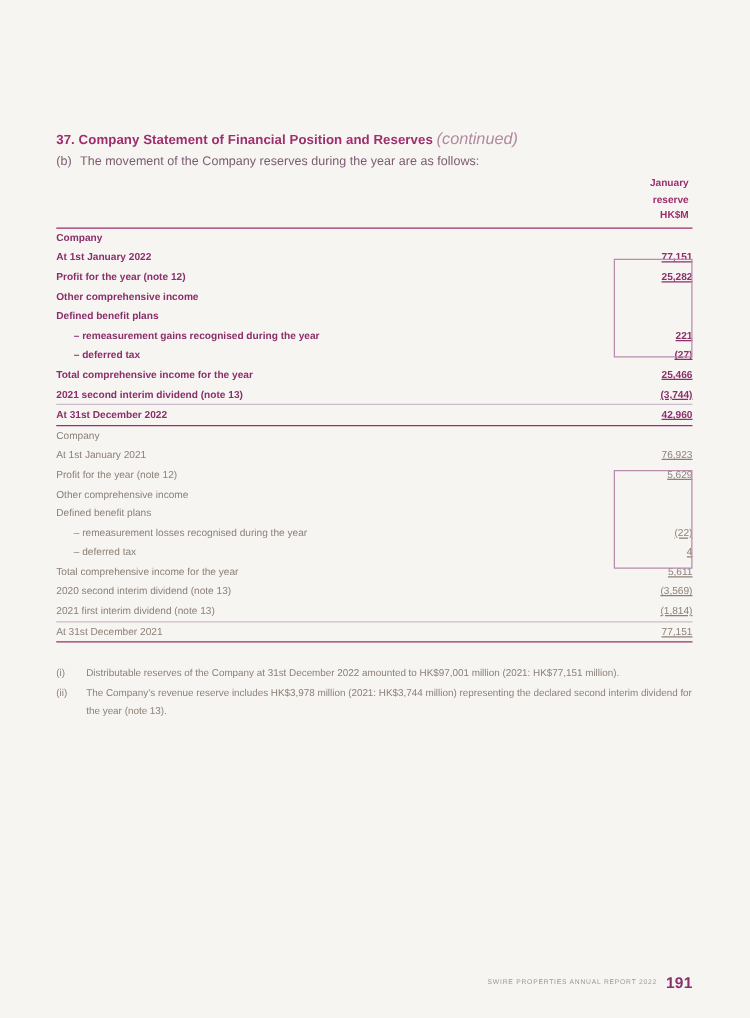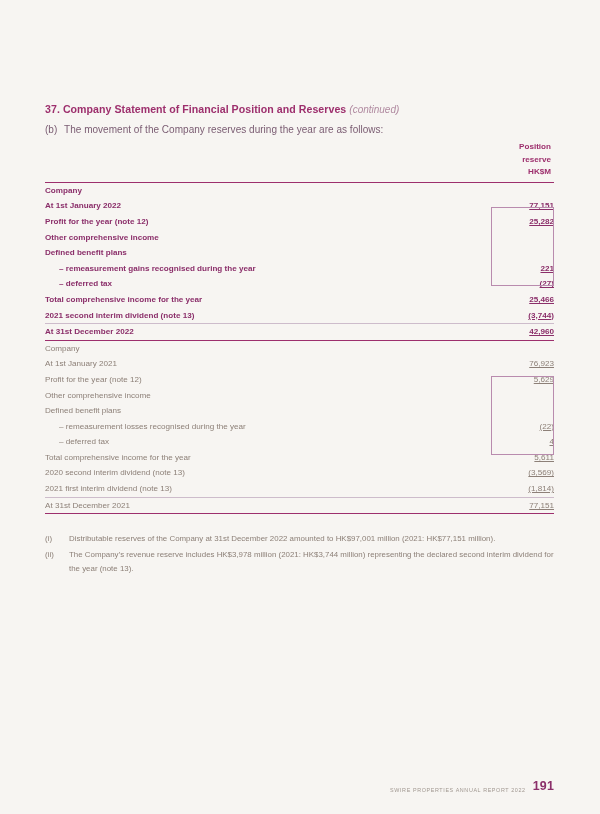--- a/index.html
+++ b/index.html
@@ -32,21 +32,21 @@
     font-weight: bold;
     color: #9d2f6d;
     letter-spacing: 0.05px;
     white-space: nowrap;
   }
   .note-heading .num {
     display: inline;
     margin-top: 12px;
   }
   .note-heading .continued {
-    font-size: 10px;
+    font-size: 13px;
     font-style: italic;
     font-weight: normal;
     color: #b08aa0;
     letter-spacing: 0;
   }
 
   .sub-intro {
     position: absolute;
     left: 45px;
     top: 124px;
@@ -169,21 +169,21 @@
   .footnote .fn-text {
     flex: 1 1 auto;
   }
 
   
   .footer {
     position: absolute;
     right: 46px;
     top: 779px;
     display: flex;
-    align-items: flex-end;
+    align-items: center;
     justify-content: flex-end;
   }
   .footer .imprint {
     font-size: 5.4px;
     letter-spacing: 0.62px;
     color: #a09790;
     text-transform: uppercase;
     margin-right: 7px;
   }
   .footer .pageno {
@@ -216,21 +216,21 @@
       <colgroup>
         <col class="c-label">
         <col class="c-val">
       </colgroup>
       <tbody>
 
         <tr class="colhead">
           <td></td>
           <td>
             <div class="colhead-stack">
-              <div>Position</div>
+              <div>January</div>
               <div>reserve</div>
               <div>HK$M</div>
             </div>
           </td>
         </tr>
 
         <tr class="y22 rule-top">
           <td class="label">Company</td>
           <td class="val"></td>
         </tr>

